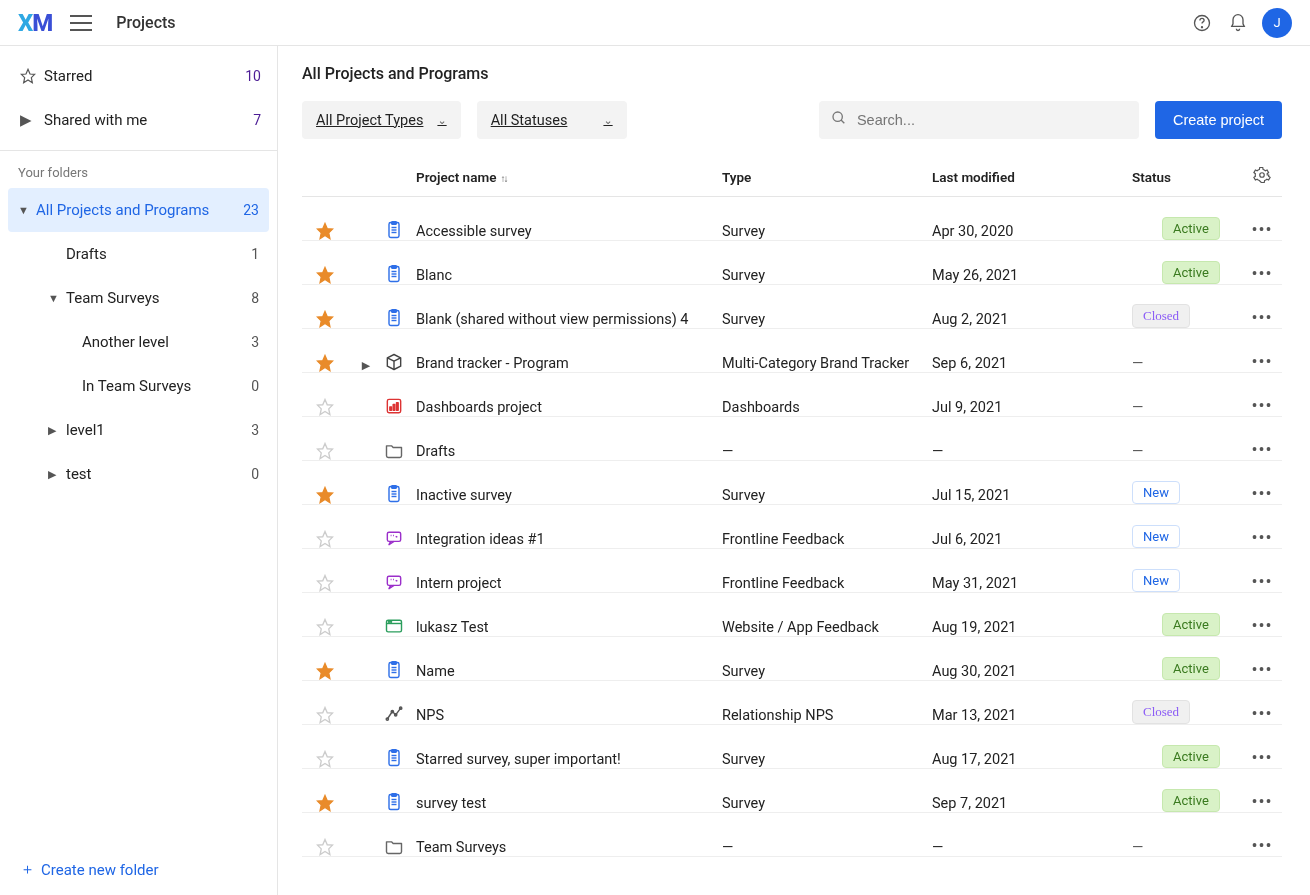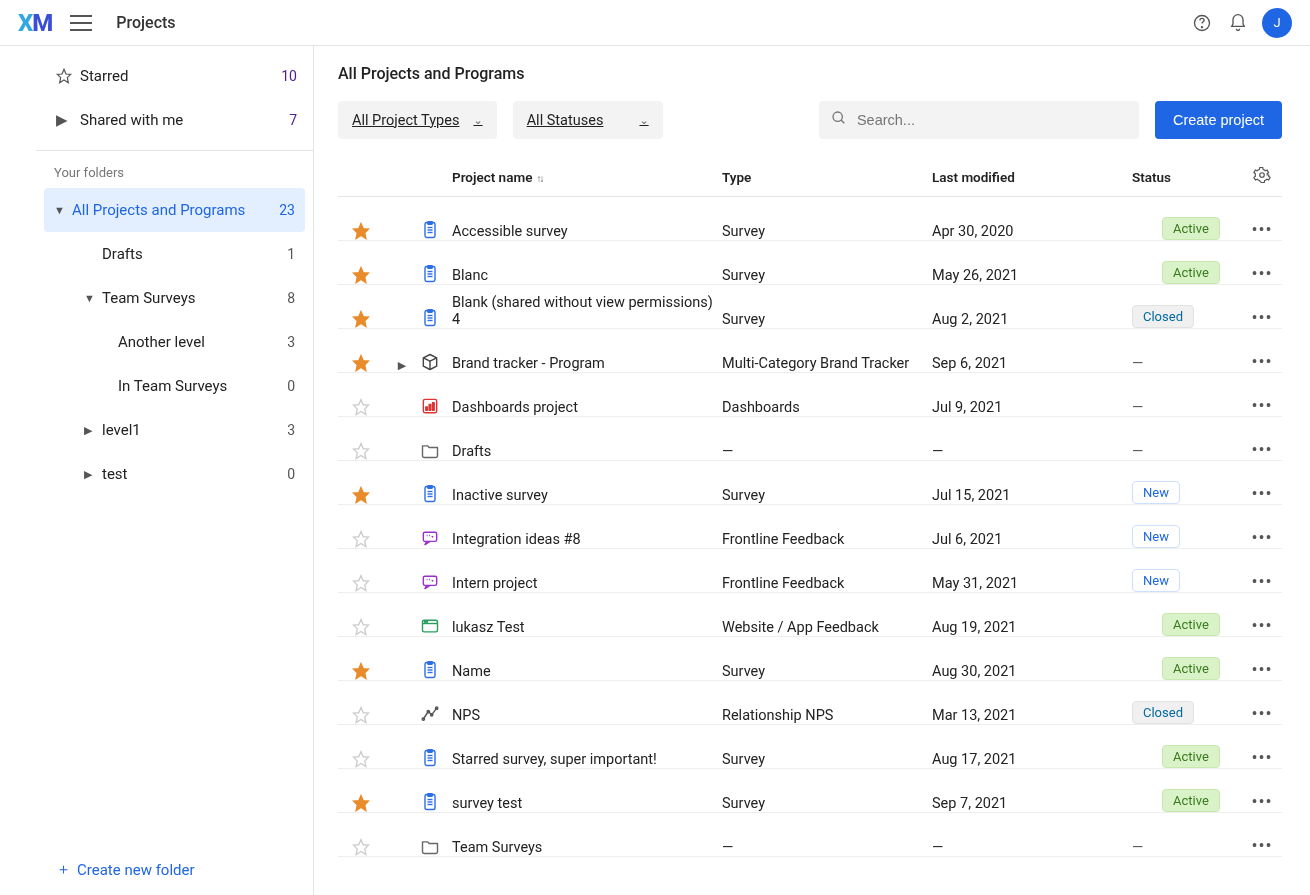--- a/index.html
+++ b/index.html
@@ -7,21 +7,21 @@
   .topbar { display: flex; align-items: center; height: 46px; padding: 0 18px; border-bottom: 1px solid #e5e5e5; }
   .logo { font-weight: 800; font-size: 24px; letter-spacing: -1px; margin-right: 18px; }
   .logo .x { color: #2fa8e3; }
   .logo .m { color: #3a4fd6; }
   .hamburger { width: 22px; height: 16px; display: flex; flex-direction: column; justify-content: space-between; margin-right: 24px; cursor: pointer; }
   .hamburger span { display:block; height:2px; background:#555; }
   .page-title-top { font-size: 16px; color:#333; font-weight: 500; }
   .topbar-spacer { flex: 1; }
   .top-ico { width:36px; height:36px; display:flex; align-items:center; justify-content:center; color:#555; cursor:pointer; border-radius:50%; }
   .avatar { width:30px; height:30px; border-radius:50%; background:#1f66e5; color:#fff; display:flex; align-items:center; justify-content:center; font-size:13px; margin-left:6px; }
-  .layout { display:flex; height: calc(100vh - 46px); padding-left: 36px; }
+  .layout { display:flex; height: calc(100vh - 46px); }
   .sidebar { width: 278px; border-right:1px solid #e5e5e5; display:flex; flex-direction:column; position:relative; }
   .sb-top { padding: 8px 0; border-bottom:1px solid #e5e5e5; }
   .sb-row { display:flex; align-items:center; height:44px; padding: 0 16px 0 20px; cursor:pointer; font-size:15px; }
   .sb-row .ico-slot { width: 24px; display:flex; align-items:center; justify-content:flex-start; color:#555; }
   .sb-row .count { color:#4c1d95; font-size:14px; }
   .sb-row .lbl { flex:1; }
   .sb-section-label { font-size:13px; color:#777; padding: 14px 18px 8px; }
   .folder-tree { padding: 0 8px 8px 8px; }
   .ft-row { display:flex; align-items:center; height:44px; padding: 0 10px; border-radius:4px; cursor:pointer; font-size:15px; }
   .ft-row .arrow { width: 18px; color:#555; font-size:11px; display:flex; align-items:center; }
@@ -64,21 +64,21 @@
   .picon { width:32px; display:flex; align-items:center; }
   .pname { flex:1; min-width:240px; }
   .ptype { width:210px; }
   .pmod { width:200px; }
   .pstat { width:110px; }
   .pmenu { width:40px; display:flex; align-items:center; justify-content:center; color:#555; cursor:pointer; font-size:18px; letter-spacing:1px; }
 
   .badge { display:inline-block; padding: 3px 10px; border-radius:4px; font-size:13px; }
   .badge.active { background:#d9f2c7; color:#3a7a1f; border:1px solid #c6e8ae;margin-left:30px; }
   .badge.new { background:#fff; color:#1f66e5; border:1px solid #cddffb; }
-  .badge.closed { background:#f0f0f0; color:#0369a1; border:1px solid #e2e2e2; }
+  .badge.closed { background:#f0f0f0; color:#8b5cf6; border:1px solid #e2e2e2;font-family:Liberation Serif, serif; }
   .dash { color:#555; }
 </style>
 </head>
 <body>
 
 <div class="topbar">
   <div class="logo"><span class="x">X</span><span class="m">M</span></div>
   <div class="hamburger">
       <span></span>
       <span></span>
@@ -366,21 +366,21 @@
               </svg>
             </div>
             <div class="expand"></div>
             <div class="picon">
               <svg width="20" height="20" viewBox="0 0 24 24" fill="none" stroke-width="1.7" stroke-linejoin="round" stroke="#9b2fca">
                 <rect x="4" y="5" width="16" height="11" rx="2"></rect>
                 <path d="M8 16l-2 4 6-4"></path>
                 <path d="M8 9h1M11 9h1M14 10l2 1"></path>
               </svg>
             </div>
-            <div class="pname">Integration ideas #8</div>
+            <div class="pname">Integration ideas #1</div>
             <div class="ptype">Frontline Feedback</div>
             <div class="pmod">Jul 6, 2021</div>
             <div class="pstat"><span class="badge new">New</span></div>
             <div class="pmenu">•••</div>
           </div>
           <div class="row">
             <div class="star">
               <svg width="18" height="18" viewBox="0 0 24 24" fill="none" stroke="#ccc" stroke-width="1.8">
                 <polygon points="12 2 15 9 22 9.5 17 14.5 18.5 22 12 18 5.5 22 7 14.5 2 9.5 9 9"></polygon>
               </svg>

